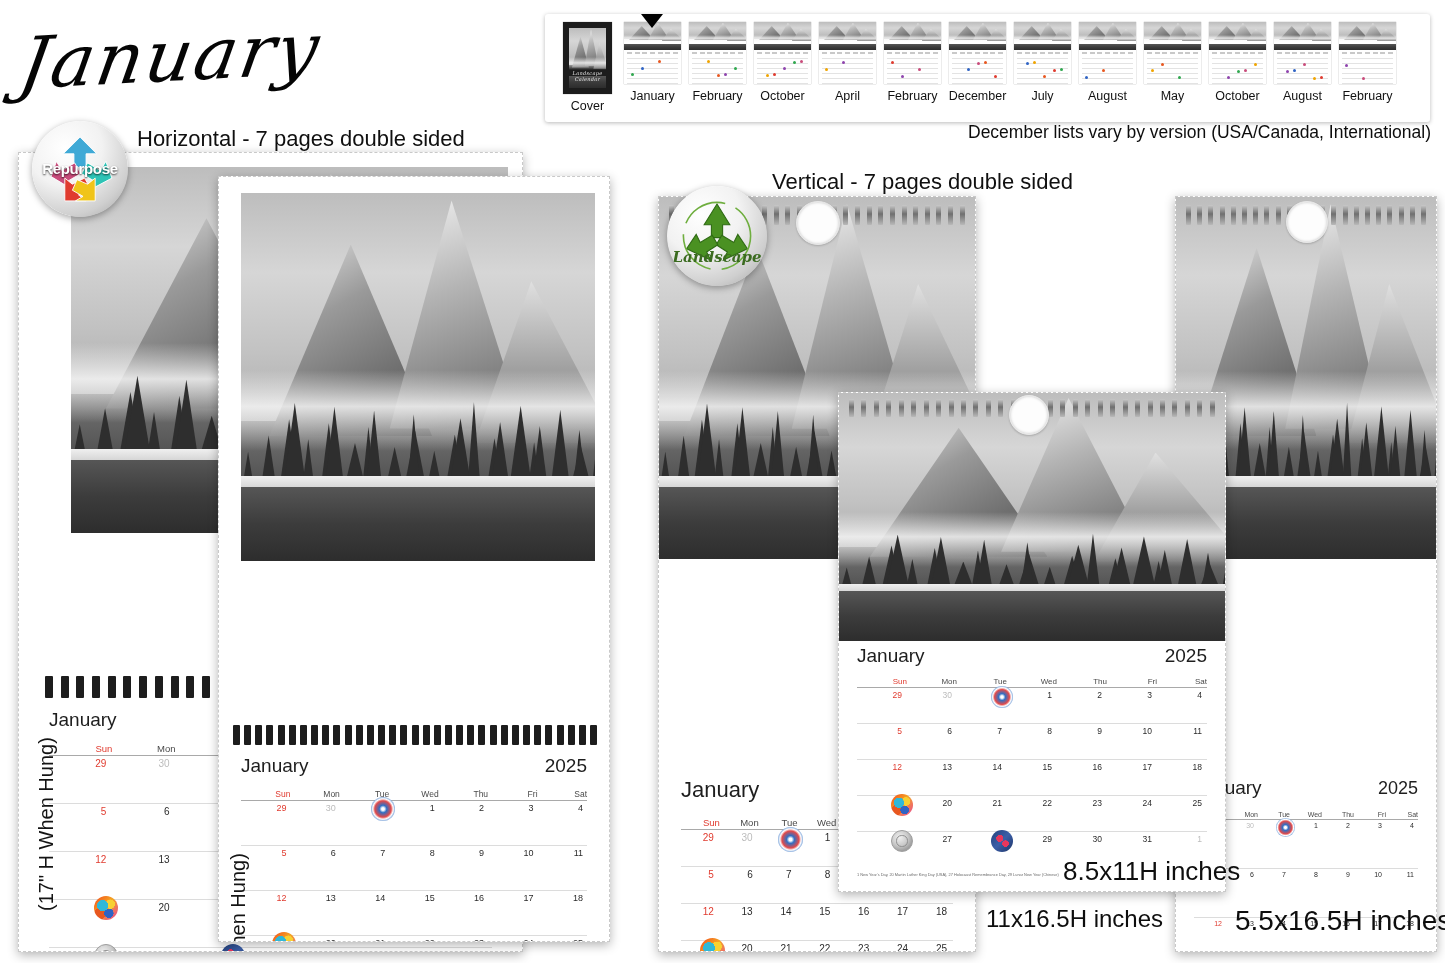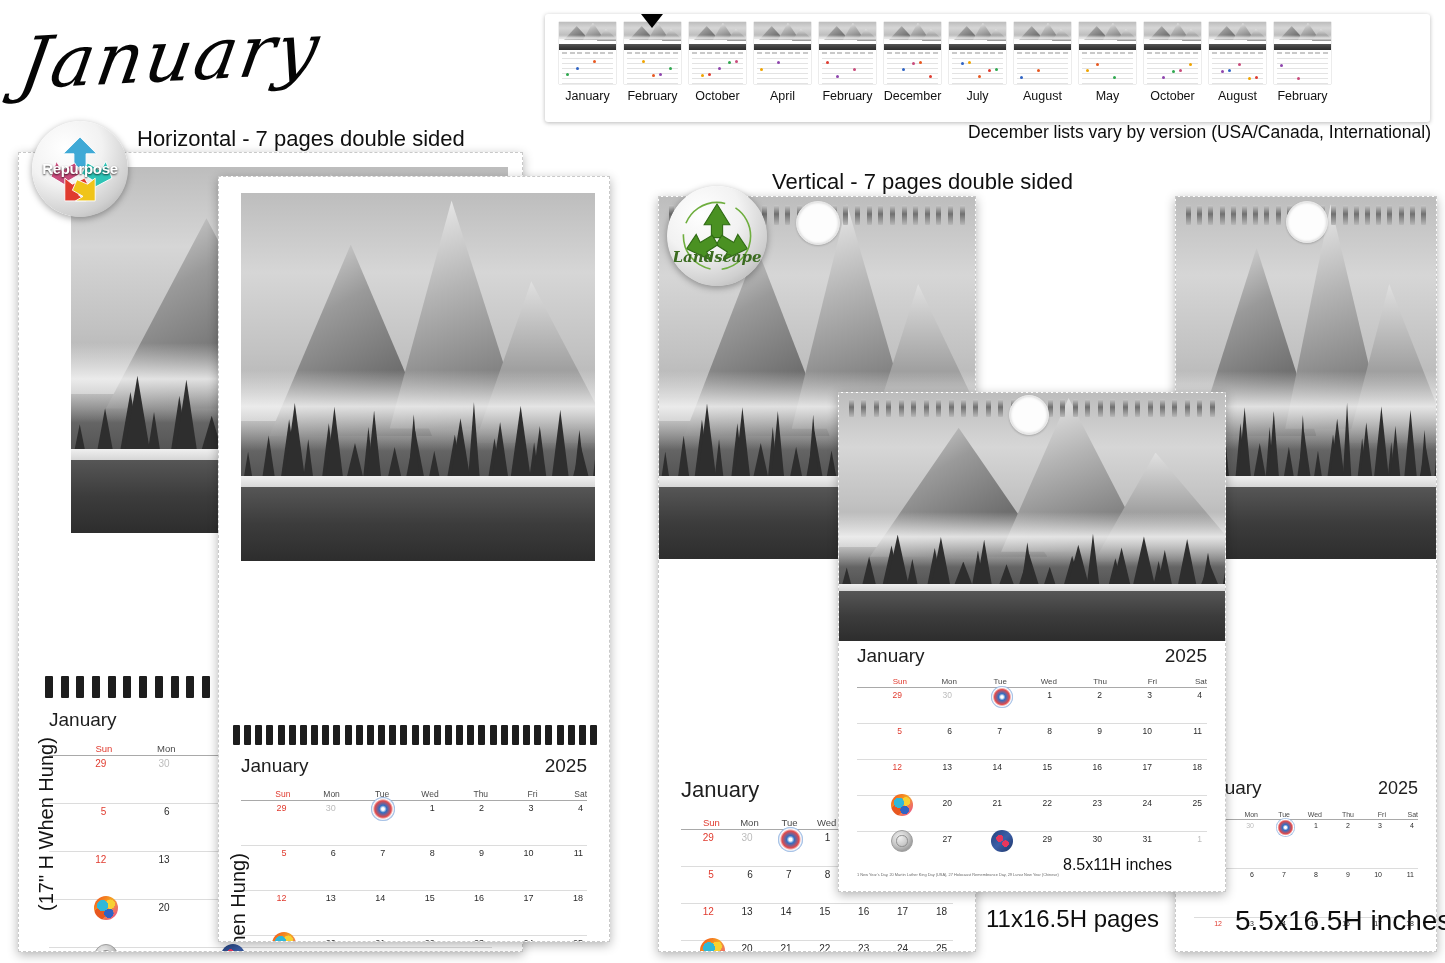--- a/index.html
+++ b/index.html
@@ -197,20 +197,37 @@
     font-size:20px; color:#141414; white-space:nowrap;
   }
   .dim-label{ position:absolute; font-size:24px; color:#0e0e0e; white-space:nowrap; }
 </style>
 </head>
 <body>
 
 <div class="script-title">January</div>
 
 <div class="filmstrip" id="filmstrip">
+    <div class="thumb cover">
+    <div class="page">
+      <div class="photo">
+        <div class="scene">
+          <div class="sky"></div>
+          <div class="peak p1"></div>
+            <div class="peak p2"></div>
+            <div class="peak p3"></div>
+          <div class="mist"></div>
+            <div class="lake"></div>
+        </div>
+        <div class="cover-cap">Landscape Calendar</div>
+      </div>
+
+    </div>
+    <div class="label">Cover</div>
+    </div>
     <div class="thumb">
     <div class="page">
       <div class="photo">
         <div class="scene">
           <div class="sky"></div>
           <div class="peak p1"></div>
             <div class="peak p2"></div>
             <div class="peak p3"></div>
           <div class="mist"></div>
             <div class="lake"></div>
@@ -1663,15 +1680,15 @@
                  <span>1</span>
                </td>
             </tr>
           </tbody>
     </table>
     <div class="foot" style="font-size:3.9px;margin-top:4px;">1 New Year's Day, 20 Martin Luther King Day (USA), 27 Holocaust Remembrance Day, 29 Lunar New Year (Chinese)</div>
   </div>
     </div>
   </div>
 
-<div class="dim-label" style="left:986px;top:905px;font-size:24px;z-index:35">11x16.5H pages</div>
-<div class="dim-label" style="left:1063px;top:856px;font-size:16px;z-index:40">8.5x11H inches</div>
+<div class="dim-label" style="left:986px;top:905px;font-size:24px;z-index:35">11x16.5H inches</div>
+<div class="dim-label" style="left:1063px;top:856px;font-size:26px;z-index:40">8.5x11H inches</div>
 <div class="dim-label" style="left:1235px;top:905px;font-size:28px;z-index:35">5.5x16.5H inches</div>
 
 </body></html>

